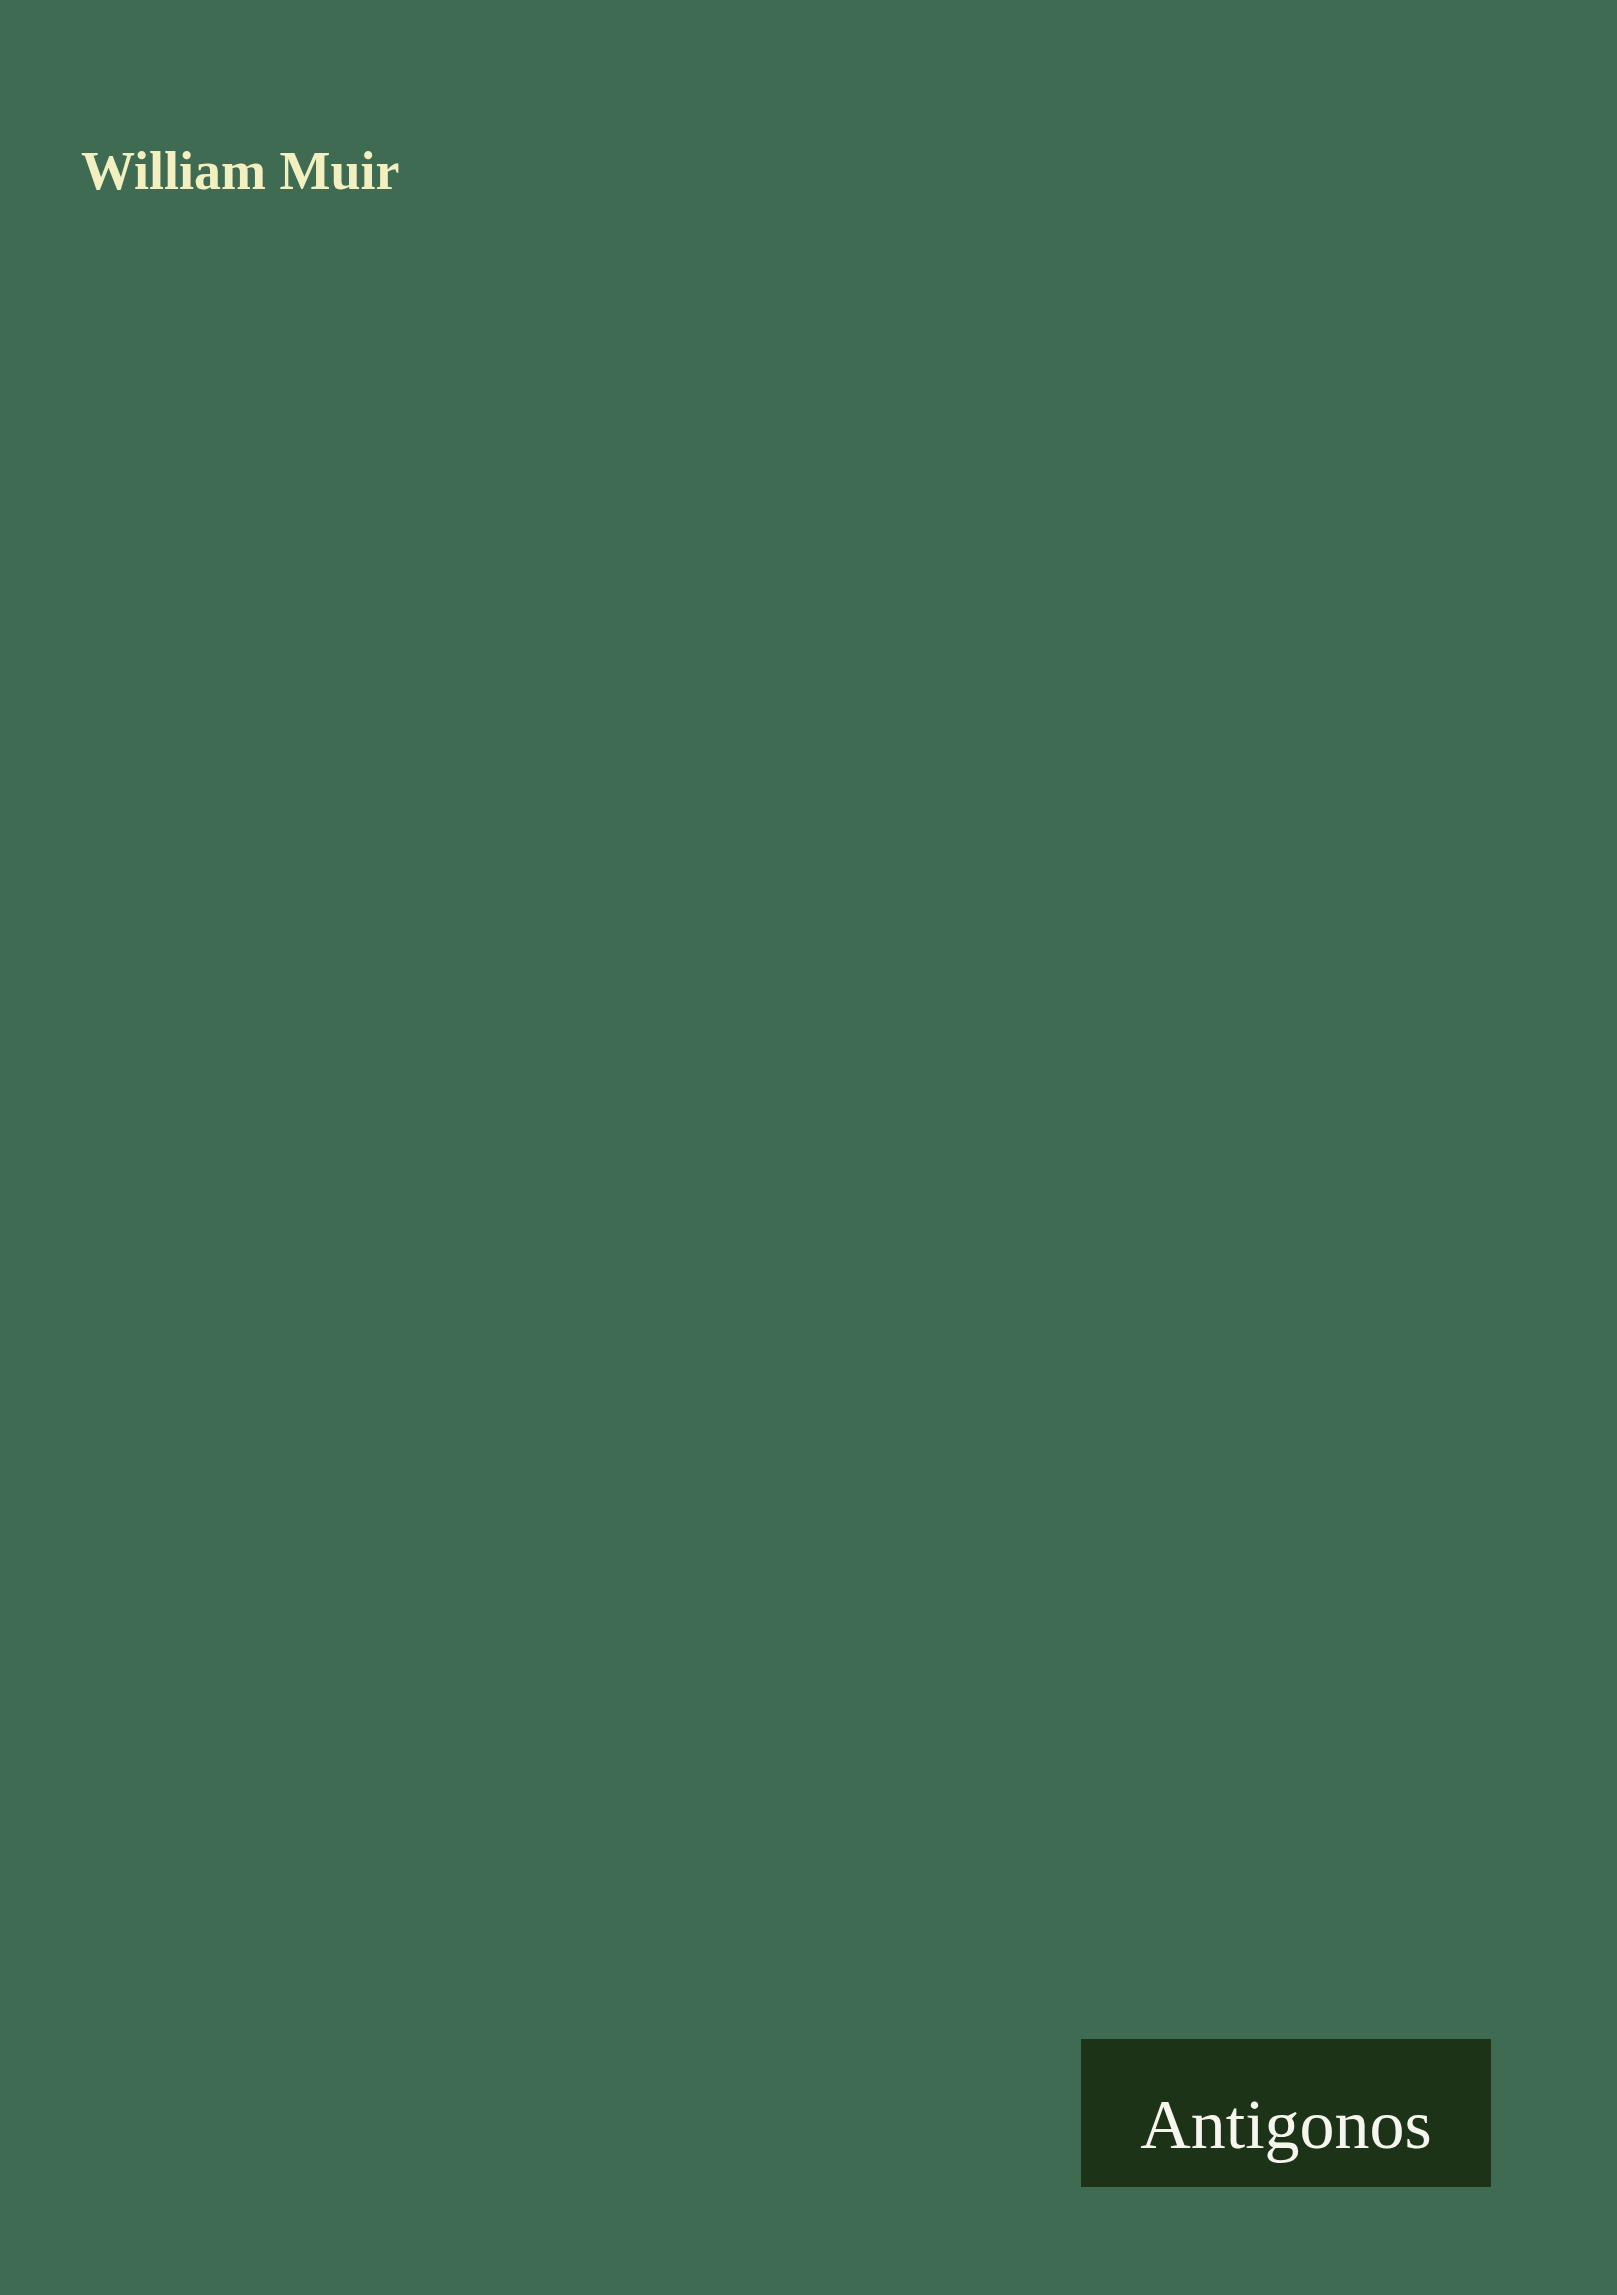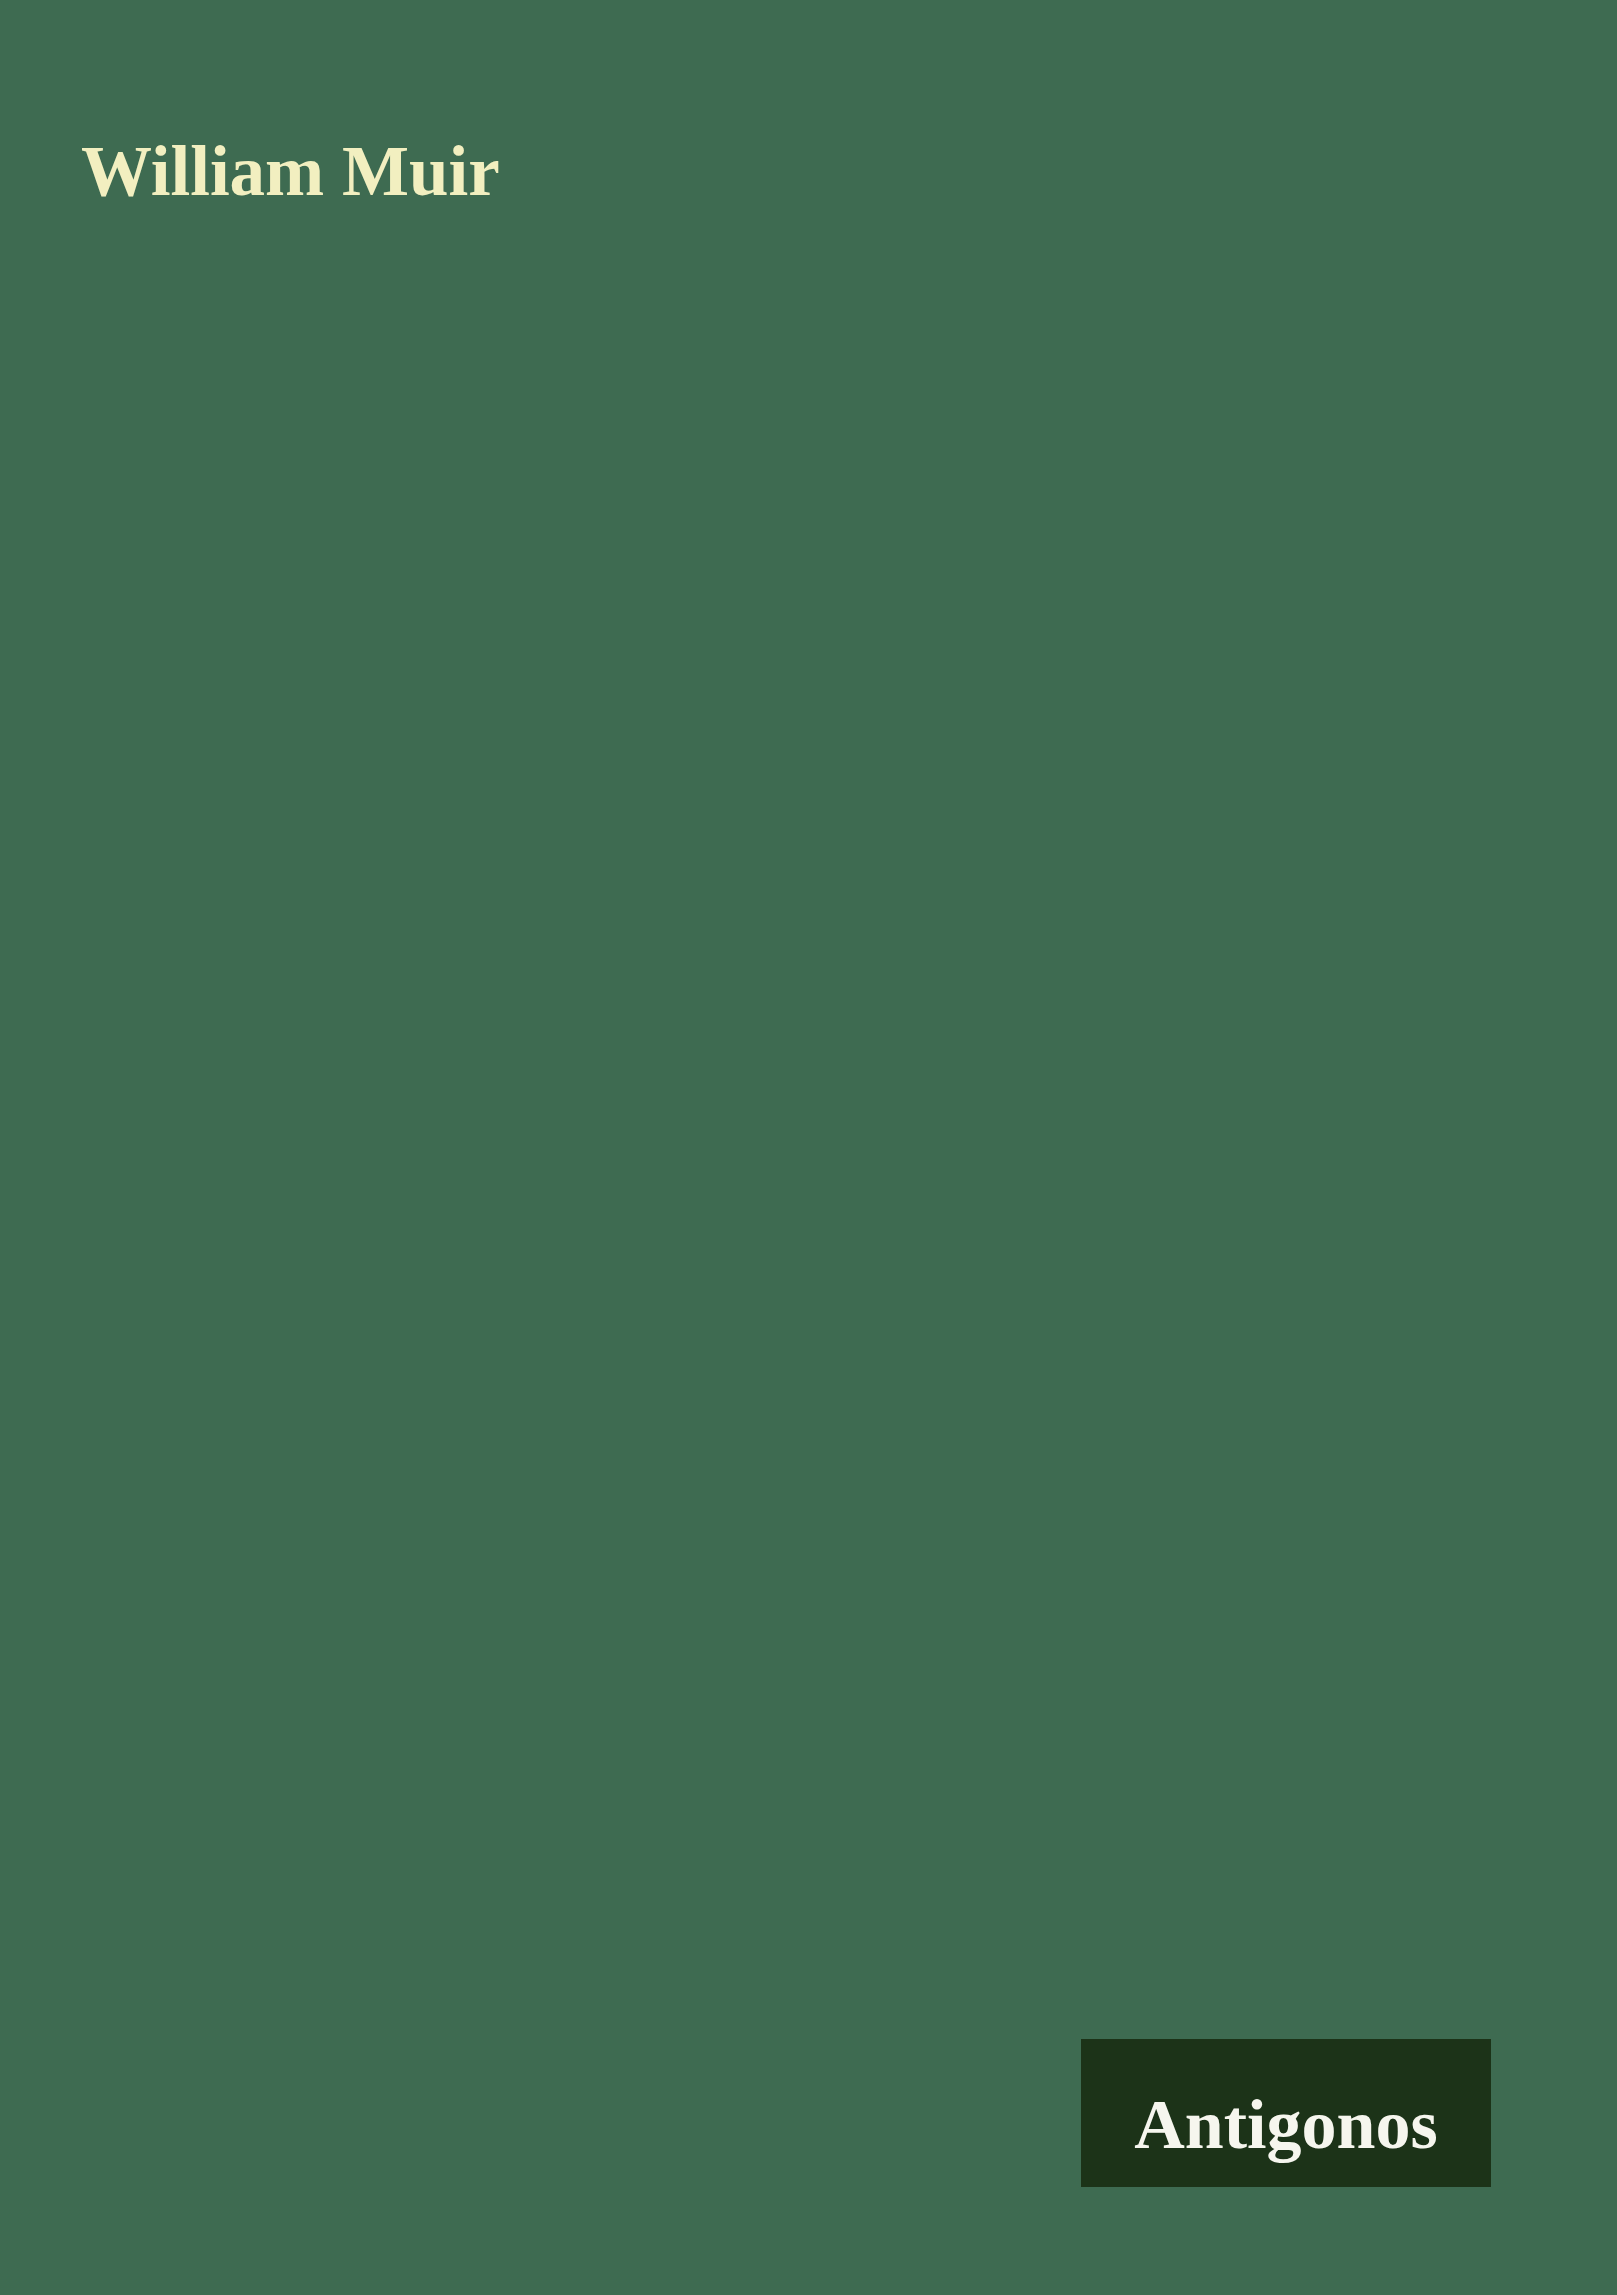--- a/index.html
+++ b/index.html
@@ -15,21 +15,21 @@
     width: 1618px;
     height: 2295px;
     background: var(--bg);
     overflow: hidden;
     font-family: "Liberation Serif", "DejaVu Serif", serif;
   }
   .author {
     position: absolute;
     left: 81px;
     top: 134px;
-    font-size: 71px;
+    font-size: 54px;
     line-height: 74px;
     font-weight: 700;
     color: var(--cream);
     white-space: nowrap;
   }
   .title {
     position: absolute;
     left: 81px;
     top: 322px;
     width: 1456px;
@@ -45,21 +45,21 @@
     top: 2039px;
     width: 410px;
     height: 148px;
     background: var(--box-bg);
     display: flex;
     align-items: center;
     justify-content: center;
   }
   .publisher-name {
     font-size: 70px;
-    font-weight: 700;
+    font-weight: 400;
     color: var(--box-text);
     white-space: nowrap;
     margin-top: 24px;
   }
 </style>
 </head>
 <body>
 
 <div class="page">
 

